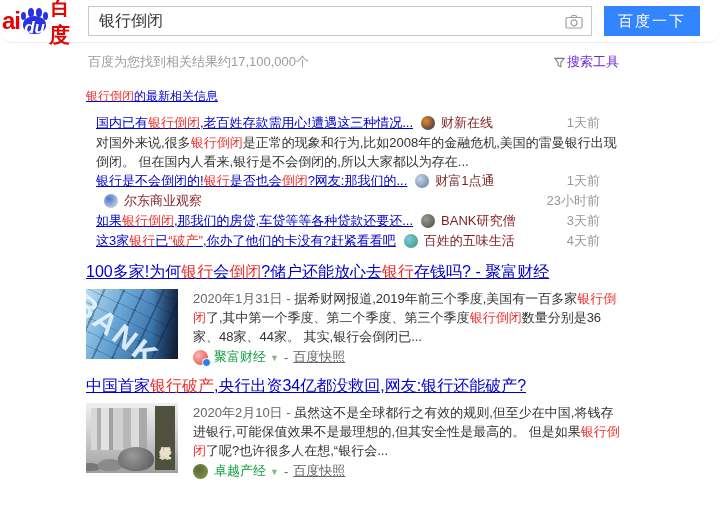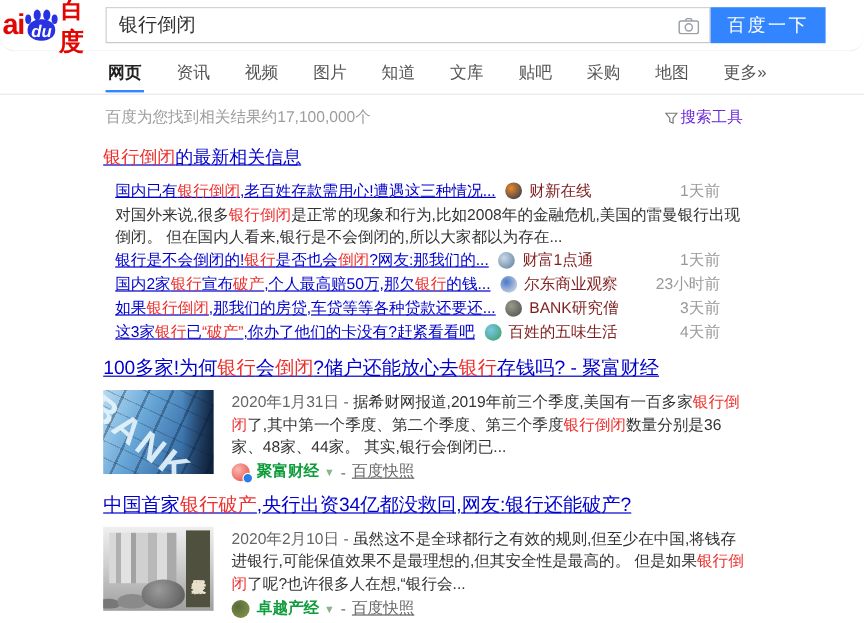--- a/index.html
+++ b/index.html
@@ -10,62 +10,62 @@
   .header{display:flex;align-items:center;height:43px;border-bottom:1px solid #ededed;padding-left:2px;box-sizing:border-box;border-radius:13px;}
   .logo{display:flex;align-items:center;width:84px;flex:none;cursor:pointer;}
   .logo-ai{font-size:24px;font-weight:bold;letter-spacing:-1px;}
   .paw{position:relative;width:27px;height:27px;margin:0 1px;flex:none;}
   .paw i{position:absolute;background:currentColor;border-radius:50%;}
   .paw .pad{left:2px;top:8px;width:23px;height:18px;border-radius:48%;}
   .paw .t1{left:0;top:4px;width:5px;height:8px;}
   .paw .t2{left:7px;top:0;width:6px;height:9px;}
   .paw .t3{left:15px;top:0;width:6px;height:9px;}
   .paw .t4{left:22px;top:4px;width:5px;height:8px;}
-  .paw .du{position:absolute;left:0;right:0;top:10px;text-align:center;color:#fff;font-size:14px;font-weight:bold;font-style:italic;}
+  .paw .du{position:absolute;left:0;right:0;top:10px;text-align:center;color:#fff;font-size:17px;font-weight:bold;font-style:italic;}
   .logo-cn{font-size:21px;font-weight:bold;letter-spacing:1px;}
   .searchbox{position:relative;margin-left:2px;width:504px;height:30px;border:1px solid #c8c8c8;box-sizing:border-box;background:#fff;}
   .searchbox input{width:100%;height:100%;border:none;outline:none;font-size:16px;color:#333;padding:0 34px 0 10px;box-sizing:border-box;font-family:inherit;cursor:text;}
   .cam{position:absolute;right:8px;top:7px;cursor:pointer;line-height:0;}
-  .search-btn{width:96px;height:30px;margin-left:0;border:none;color:#fff;font-size:15px;letter-spacing:2px;cursor:pointer;font-family:inherit;}
+  .search-btn{width:96px;height:30px;margin-left:12px;border:none;color:#fff;font-size:15px;letter-spacing:2px;cursor:pointer;font-family:inherit;}
 
   
   .tabs{padding-left:88px;height:36px;border-bottom:1px solid #e8e8e8;box-sizing:border-box;white-space:nowrap;}
   .tab{display:inline-block;font-size:14px;color:#555;margin-right:25px;padding:9px 2px 7px;cursor:pointer;text-decoration:none;}
   .tab.active{color:#222;font-weight:bold;border-bottom:2px solid #3385ff;padding-bottom:5px;}
 
   
   .results-bar{position:relative;margin:10px 101px 0 88px;height:17px;font-size:13px;color:#9c9c9c;}
   .tools{position:absolute;right:0;top:0;color:#6d28d9;cursor:pointer;display:flex;align-items:center;gap:2px;}
 
   
   .main{margin-left:86px;width:540px;}
   a{cursor:pointer;}
   .em{color:#ed302d;}
-  .block-title{margin-top:16px;font-size:15px;line-height:20px;}
+  .block-title{margin-top:16px;font-size:12px;line-height:20px;}
   .block-title a{color:#0000cc;text-decoration:underline;}
   .news-list{margin:7px 0 0 10px;width:504px;}
   .news-row{display:flex;align-items:center;height:20px;font-size:13px;white-space:nowrap;}
   .news-link{color:#0000cc;text-decoration:underline;flex:none;}
   .news-fav{width:14px;height:14px;border-radius:50%;margin:0 6px 0 8px;flex:none;}
   .news-source{color:#7f1d1d;text-decoration:none;flex:none;}
   .news-time{margin-left:auto;color:#999;}
   .news-snippet{font-size:13px;color:#333;line-height:19px;width:524px;}
 
   .result{margin-top:10px;}
   .result-title{font-size:16px;line-height:22px;font-weight:normal;margin:0;}
   .result-title a{color:#0000cc;text-decoration:underline;}
   .result-body{display:flex;margin-top:6px;}
   .thumb{width:92px;height:70px;flex:none;margin-right:15px;position:relative;overflow:hidden;cursor:pointer;}
   .result-right{flex:1;min-width:0;}
   .desc{font-size:13px;color:#333;line-height:19px;width:428px;}
   .desc .date{color:#666;}
   .source-line{display:flex;align-items:center;margin-top:3px;font-size:13px;height:16px;}
   .src-fav{width:15px;height:15px;border-radius:50%;margin-right:6px;position:relative;flex:none;}
   .src-fav .badge{position:absolute;right:-3px;bottom:-2px;width:7px;height:7px;border-radius:50%;border:1px solid #fff;}
-  .src-name{color:#0f9d3c;text-decoration:none;font-weight:bold;}
+  .src-name{color:#0f9d3c;text-decoration:none;}
   .src-arrow{color:#8ab58a;font-size:9px;margin:2px 4px 0 4px;cursor:pointer;}
   .dash{color:#666;margin:0 5px 0 1px;}
   .cache-link{color:#666;text-decoration:underline;}
 
   
   .thumb.bank-blue{background:linear-gradient(115deg,#b8dcf2 0%,#6aa8d8 35%,#3c74ac 68%,#1d3c60 100%);}
   .thumb.bank-blue::before{content:"";position:absolute;inset:0;
     background:repeating-linear-gradient(115deg,transparent 0 16px,rgba(10,30,60,.35) 16px 18px),
                repeating-linear-gradient(25deg,transparent 0 12px,rgba(10,30,60,.22) 12px 13px);}
   .thumb.bank-blue::after{content:"";position:absolute;right:0;top:0;width:26px;height:100%;
@@ -108,21 +108,20 @@
         <svg width="18" height="15" viewBox="0 0 18 15" fill="none" stroke="#9aa0a6" stroke-width="1.2">
           <rect x="1" y="3.5" width="16" height="10.5" rx="1.5"></rect>
           <circle cx="9" cy="8.8" r="3"></circle>
           <path d="M6 3.5 L7.2 1.5 H10.8 L12 3.5"></path>
         </svg>
       </span>
     </div>
     <button class="search-btn" style="background: rgb(51, 133, 255);">百度一下</button>
   </div>
 
-  <div class="tabs"><a class="tab active">网页</a><a class="tab">资讯</a><a class="tab">视频</a><a class="tab">图片</a><a class="tab">知道</a><a class="tab">文库</a><a class="tab">贴吧</a><a class="tab">采购</a><a class="tab">地图</a><a class="tab">更多»</a></div>
 
   <div class="results-bar">
     <span>百度为您找到相关结果约17,100,000个</span>
     <span class="tools">
       <svg width="11" height="11" viewBox="0 0 12 12" fill="none" stroke="#777" stroke-width="1.1">
         <path d="M1 1.5 H11 L7.5 6 V10.5 L4.5 9.2 V6 Z"></path>
       </svg>
       <span>搜索工具</span>
     </span>
   </div>
@@ -140,21 +139,20 @@
           <span class="news-time">1天前</span>
         </div>
         <div class="news-snippet"><span>对国外来说,很多</span><span class="em">银行倒闭</span><span>是正常的现象和行为,比如2008年的金融危机,美国的雷曼银行出现倒闭。 但在国内人看来,银行是不会倒闭的,所以大家都以为存在...</span></div>
         <div class="news-row">
           <a class="news-link"><span>银行是不会倒闭的!</span><span class="em">银行</span><span>是否也会</span><span class="em">倒闭</span><span>?网友:那我们的...</span></a>
           <span class="news-fav" style="background: radial-gradient(circle at 35% 35%, rgb(200, 216, 232), rgb(90, 122, 154));"></span>
           <a class="news-source">财富1点通</a>
           <span class="news-time">1天前</span>
         </div>
         <div class="news-row">
-          <a class="news-link"><span>国内2家</span><span class="em">银行</span><span>宣布</span><span class="em">破产</span><span>,个人最高赔50万,那欠</span><span class="em">银行</span><span>的钱...</span></a>
           <span class="news-fav" style="background: radial-gradient(circle at 35% 35%, rgb(74, 120, 200), rgb(232, 232, 232));"></span>
           <a class="news-source">尔东商业观察</a>
           <span class="news-time">23小时前</span>
         </div>
         <div class="news-row">
           <a class="news-link"><span>如果</span><span class="em">银行倒闭</span><span>,那我们的房贷,车贷等等各种贷款还要还...</span></a>
           <span class="news-fav" style="background: radial-gradient(circle at 35% 35%, rgb(154, 154, 138), rgb(74, 74, 74));"></span>
           <a class="news-source">BANK研究僧</a>
           <span class="news-time">3天前</span>
         </div>

